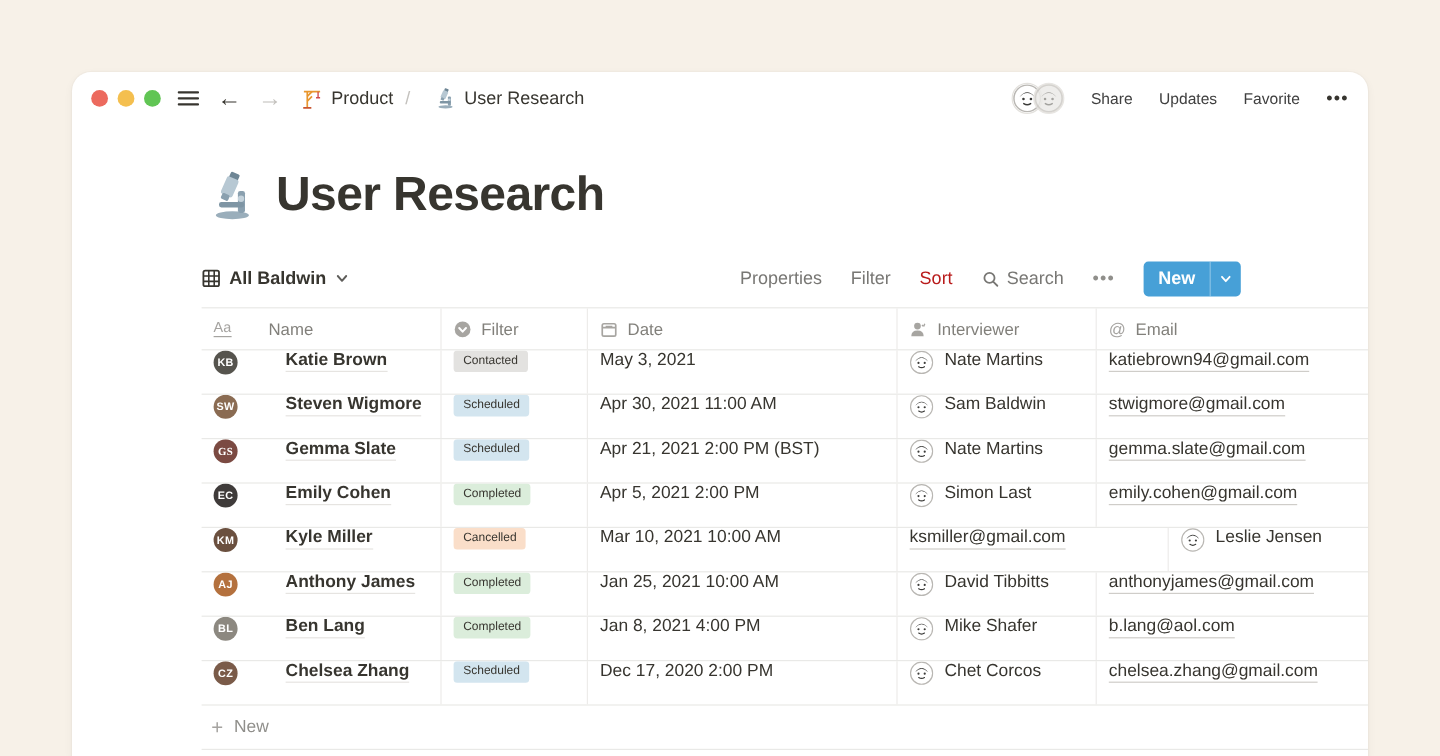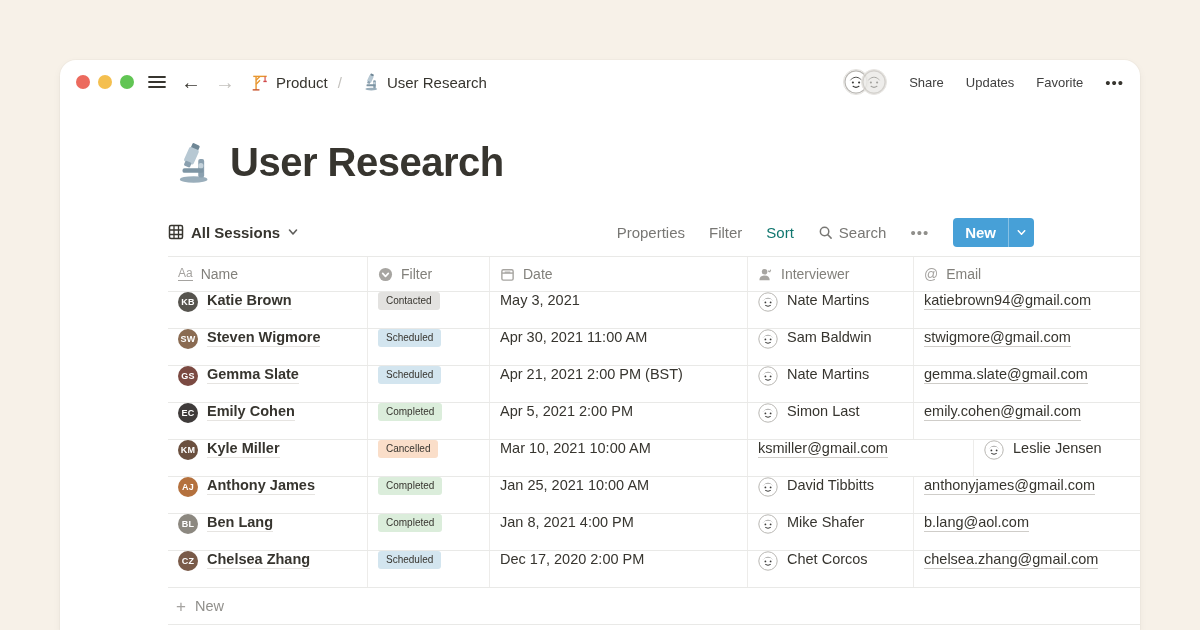--- a/index.html
+++ b/index.html
@@ -46,50 +46,50 @@
   .title-emoji { width:42px; height:42px; }
   .page-title { font-size:40px; font-weight:bold; letter-spacing:-0.5px; color:#37352F; }
   
   .view-bar {
     position:absolute; top:153px; left:108px; right:106px; height:38px;
     display:flex; align-items:center;
   }
   .view-switch { display:flex; align-items:center; gap:7px; font-size:15px; font-weight:bold; cursor:pointer; }
   .view-bar-right { margin-left:auto; display:flex; align-items:center; gap:24px; font-size:15px; color:#787774; }
   .vb-item { cursor:pointer; }
-  .vb-item.active { color:#0f766e; }
+  .vb-item.active { color:#b91c1c; }
   .vb-search { display:flex; align-items:center; gap:6px; cursor:pointer; }
   .vb-more { letter-spacing:1px; cursor:pointer; color:#908F8B; }
   .new-btn {
     display:flex; align-items:stretch; background:#47A0D7; border-radius:4px;
     color:#fff; overflow:hidden; cursor:pointer; height:29px;
   }
   .new-btn-label { display:flex; align-items:center; padding:0 12px; font-size:15px; font-weight:bold; }
   .new-btn-caret { display:flex; align-items:center; padding:0 7px; border-left:1px solid rgba(255,255,255,0.35); }
   
   .table { position:absolute; top:196px; left:108px; width:972px; }
   .thead { display:flex; height:36px; border-top:1px solid #E9E9E7; border-bottom:1px solid #E9E9E7; color:#82807B; font-size:14px; }
   .th { display:flex; align-items:center; gap:8px; padding:0 10px; border-right:1px solid #EDECEA; cursor:pointer; }
   .th:last-child { border-right:none; }
   .row { display:flex; height:37px; border-bottom:1px solid #E9E9E7; }
   .cell { display:flex; align-items:flex-start; padding:0 10px; border-right:1px solid #EDECEA; font-size:14.5px; overflow:hidden; white-space:nowrap; }
   .cell:last-child { border-right:none; }
-  .col-name { width:200px; }
+  .col-name { width:200px;gap:31px; }
   .col-status { width:122px; }
   .col-date { width:258px; }
   .col-interviewer { width:166px; }
   .col-email { width:226px; }
   .avatar {
     width:20px; height:20px; border-radius:50%; flex:0 0 20px;
     display:flex; align-items:center; justify-content:center;
     color:#fff; font-size:9px; font-weight:bold; margin-right:9px; letter-spacing:0.3px;
   }
   .rows > .row:nth-child(1) .avatar { background:#56544E; }
   .rows > .row:nth-child(2) .avatar { background:#8A6B52; }
-  .rows > .row:nth-child(3) .avatar { background:#7B4A42; }
+  .rows > .row:nth-child(3) .avatar { background:#7B4A42;font-family:Liberation Serif, serif; }
   .rows > .row:nth-child(4) .avatar { background:#3F3B3A; }
   .rows > .row:nth-child(5) .avatar { background:#6B503F; }
   .rows > .row:nth-child(6) .avatar { background:#B4713E; }
   .rows > .row:nth-child(7) .avatar { background:#8C8880; }
   .rows > .row:nth-child(8) .avatar { background:#7A5B49; }
   .name-text { font-weight:bold; color:#37352F; border-bottom:1px solid #E6E4E1; padding-bottom:1px; }
   .badge { padding:3px 8px; border-radius:3px; font-size:10px; color:#37352F; line-height:1.15; }
   .face { width:20px; height:20px; flex:0 0 20px; margin-right:9px; }
   .email-text { color:#37352F; border-bottom:1px solid #CFCDC9; padding-bottom:1px; cursor:pointer; }
   .new-row { display:flex; align-items:center; gap:9px; height:37px; padding:0 8px; color:#908F8B; font-size:14.5px; border-bottom:1px solid #E9E9E7; cursor:pointer; }
@@ -216,21 +216,21 @@
         <use href="#sym-microscope"></use>
       </svg>
     <h1 class="page-title">User Research</h1>
   </div>
 
   <div class="view-bar">
     <div class="view-switch">
       <svg width="16" height="16">
           <use href="#sym-grid"></use>
         </svg>
-      <span>All Sessions</span>
+      <span>All Baldwin</span>
       <svg width="12" height="12" stroke="#5F5E5B">
           <use href="#sym-chev"></use>
         </svg>
     </div>
     <div class="view-bar-right">
       <span class="vb-item">Properties</span>
       <span class="vb-item">Filter</span>
       <span class="vb-item active">Sort</span>
       <span class="vb-search">
         <svg width="15" height="15">

